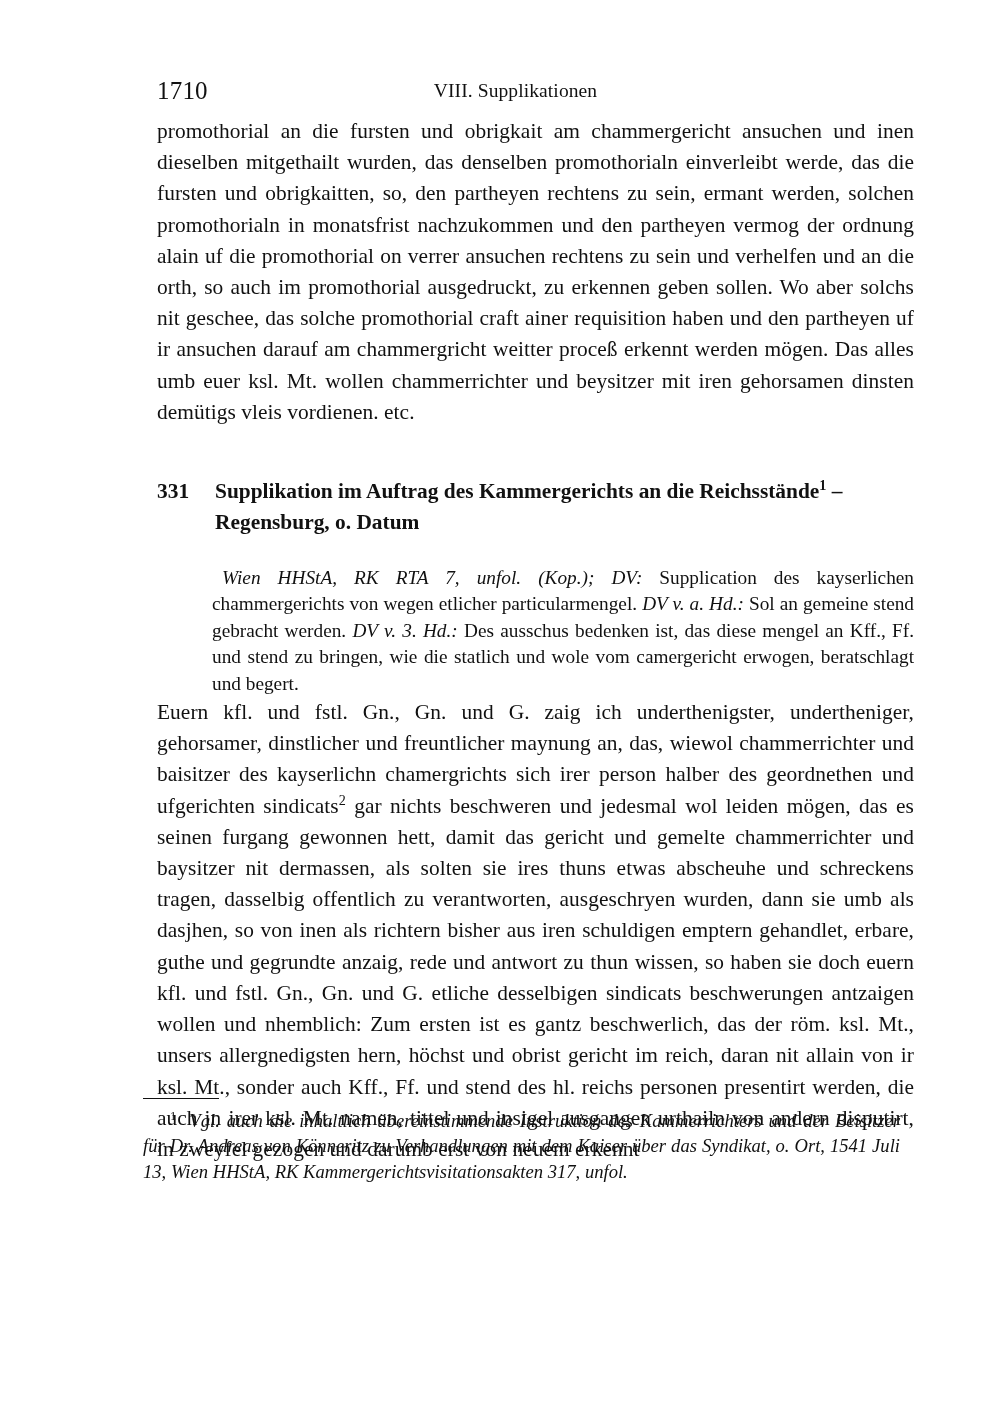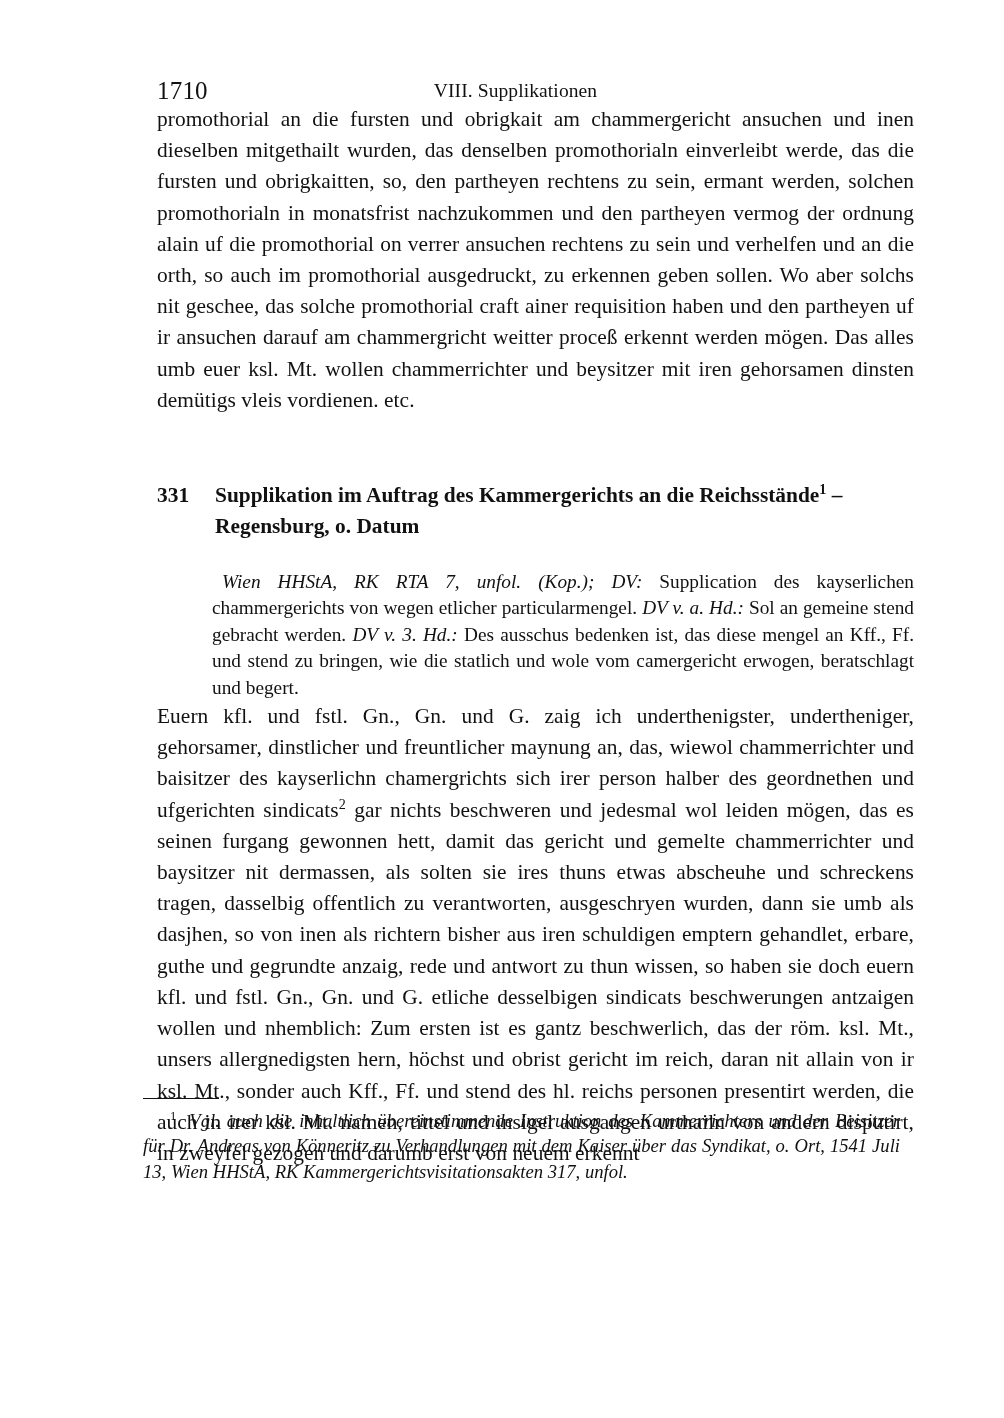--- a/index.html
+++ b/index.html
@@ -49,37 +49,37 @@
     font-size: 19.5px;
     line-height: 30px;
     letter-spacing: 0.1px;
     transform: translateX(-20px);
   }
 
   
   .col {
     position: absolute;
     left: 157px;
-    top: 104px;
+    top: 116px;
     width: 757px;
   }
 
   p {
     margin: 0;
     text-align: justify;
     text-justify: inter-word;
     font-size: 21.4px;
     line-height: 31.2px;
     hyphens: none;
   }
   p.body { letter-spacing: 0.05px; }
 
   
   .heading {
-    margin-top: 64px;
+    margin-top: 48px;
     margin-bottom: 0;
     font-weight: bold;
     font-size: 21.4px;
     line-height: 30.5px;
     text-align: left;
     padding-left: 58px;
     text-indent: -58px;
   }
   .heading .num {
     display: inline-block;

